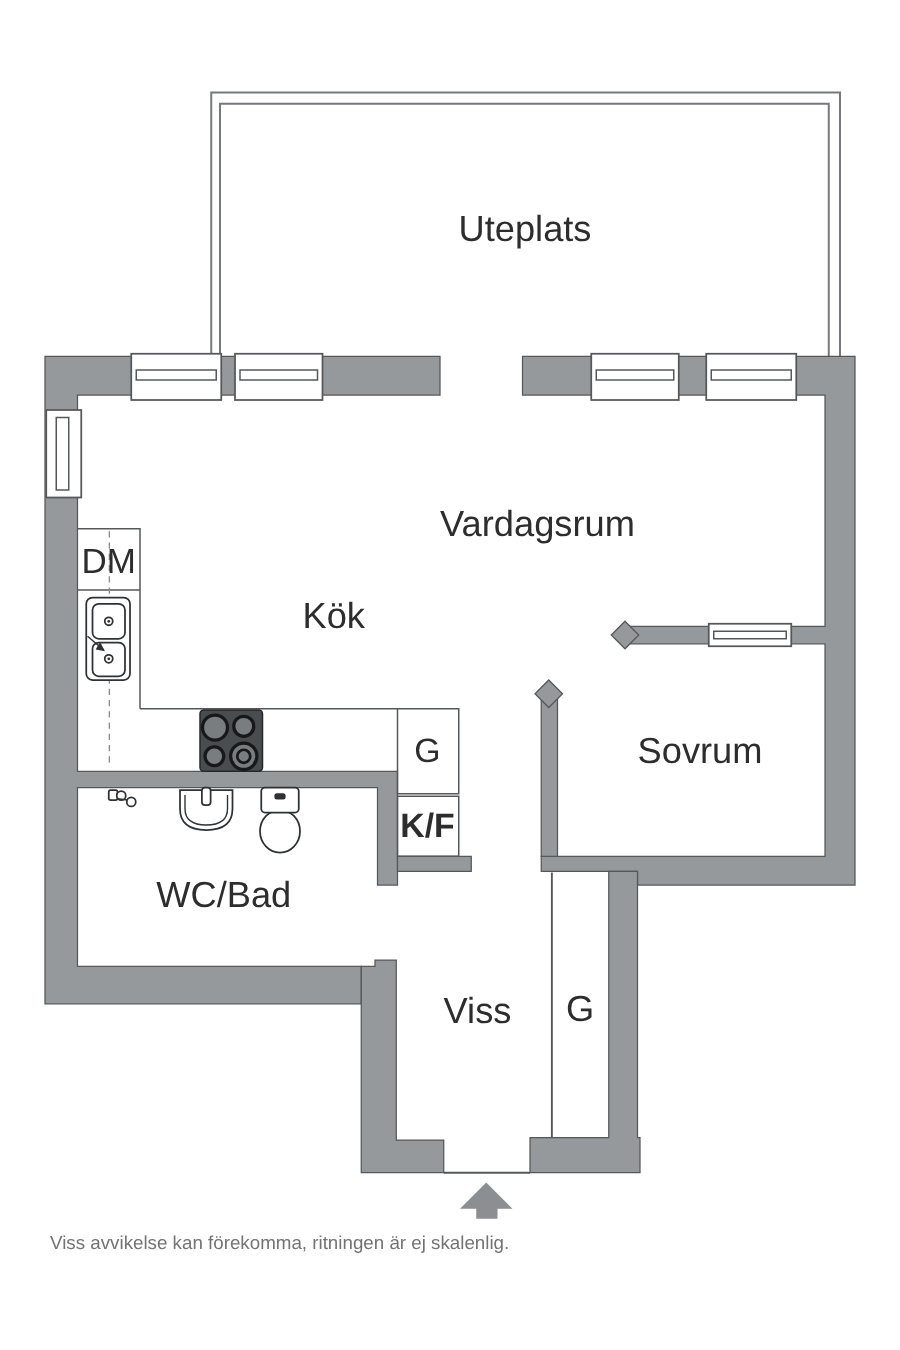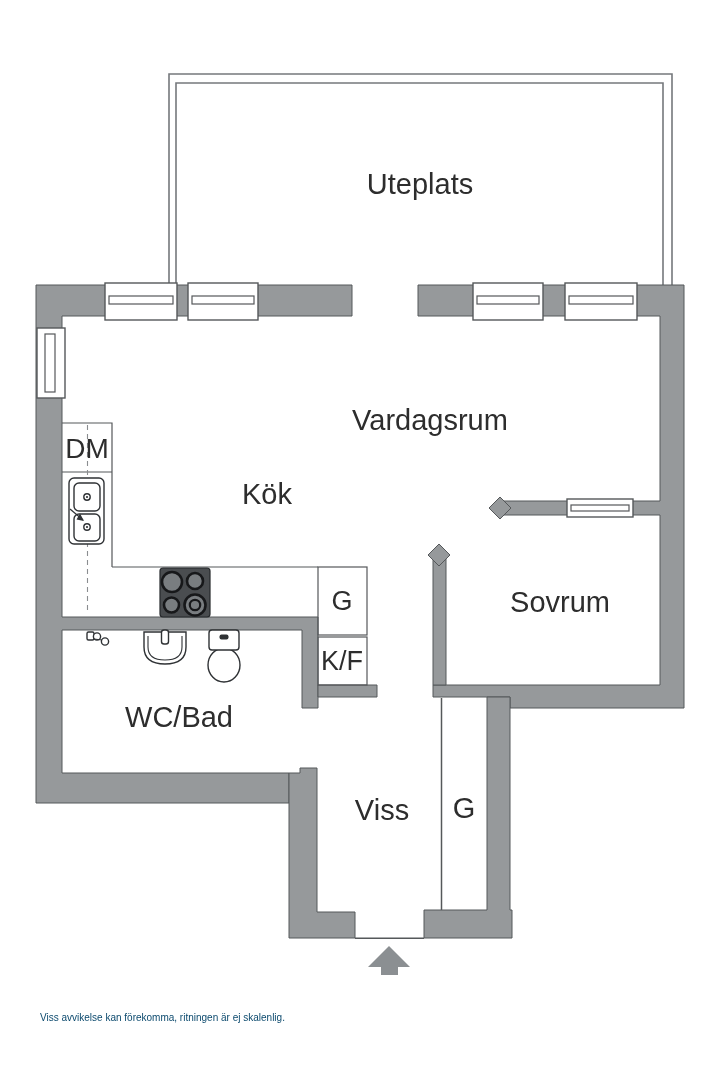--- a/index.html
+++ b/index.html
@@ -20,21 +20,21 @@
   .fix{fill:#ffffff;stroke:#2f3235;stroke-width:1.4;}
   .fixdark{fill:#2f3235;stroke:none;}
   .stovebox{fill:var(--stove);stroke:#25282b;stroke-width:1.2;}
   .burner{fill:#797d80;stroke:#17181a;stroke-width:2.6;}
   .dashed{stroke:#8a8d90;stroke-width:1.1;stroke-dasharray:5 4;fill:none;}
   .arrow{fill:var(--arrow);stroke:none;}
   .room-label{position:absolute;transform:translate(-50%,-50%);color:var(--text);
       font-size:29px;letter-spacing:0px;white-space:nowrap;}
   .small-label{position:absolute;transform:translate(-50%,-50%);color:var(--text);
       font-size:27px;white-space:nowrap;text-align:right;}
-  .disclaimer{position:absolute;left:40px;top:1012px;font-size:10px;color:#0c4a6e;white-space:nowrap;}
+  .disclaimer{position:absolute;left:40px;top:986px;font-size:15px;color:#737373;white-space:nowrap;}
 </style>
 </head>
 <body>
 
 <div class="plan">
 
   <svg width="720" height="1080" viewBox="0 0 720 1080">
 
     <path class="patioline" d="M169,285 L169,74 L672,74 L672,285"></path>
     <path class="patioline" d="M176,285 L176,83 L663,83 L663,285"></path>
@@ -129,17 +129,17 @@
 
   <div class="room-label" style="left:420px;top:184px;">Uteplats</div>
   <div class="room-label" style="left:430px;top:420px;">Vardagsrum</div>
   <div class="room-label" style="left:223px;top:494px;margin-left:44px;">Kök</div>
   <div class="room-label" style="left:179px;top:717px;">WC/Bad</div>
   <div class="room-label" style="left:560px;top:602px;">Sovrum</div>
   <div class="room-label" style="left:382px;top:810px;">Viss</div>
 
   <div class="small-label" style="left:87px;top:449px;font-size:28px;">DM</div>
   <div class="small-label" style="left:342px;top:601px;">G</div>
-  <div class="small-label" style="left:342px;top:661px;">K/F</div>
+  <div class="small-label" style="left:342px;top:661px;font-weight:bold;">K/F</div>
   <div class="small-label" style="left:464px;top:808px;font-size:29px;">G</div>
 
   <div class="disclaimer">Viss avvikelse kan förekomma, ritningen är ej skalenlig.</div>
 </div>
 
 </body></html>

